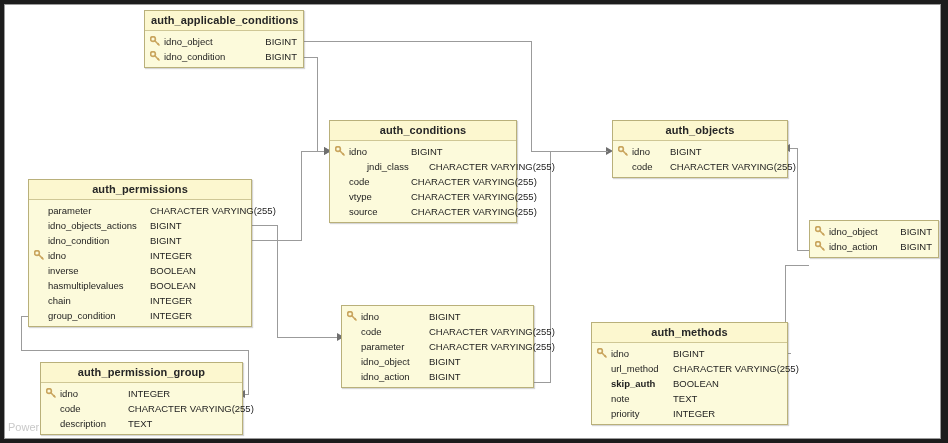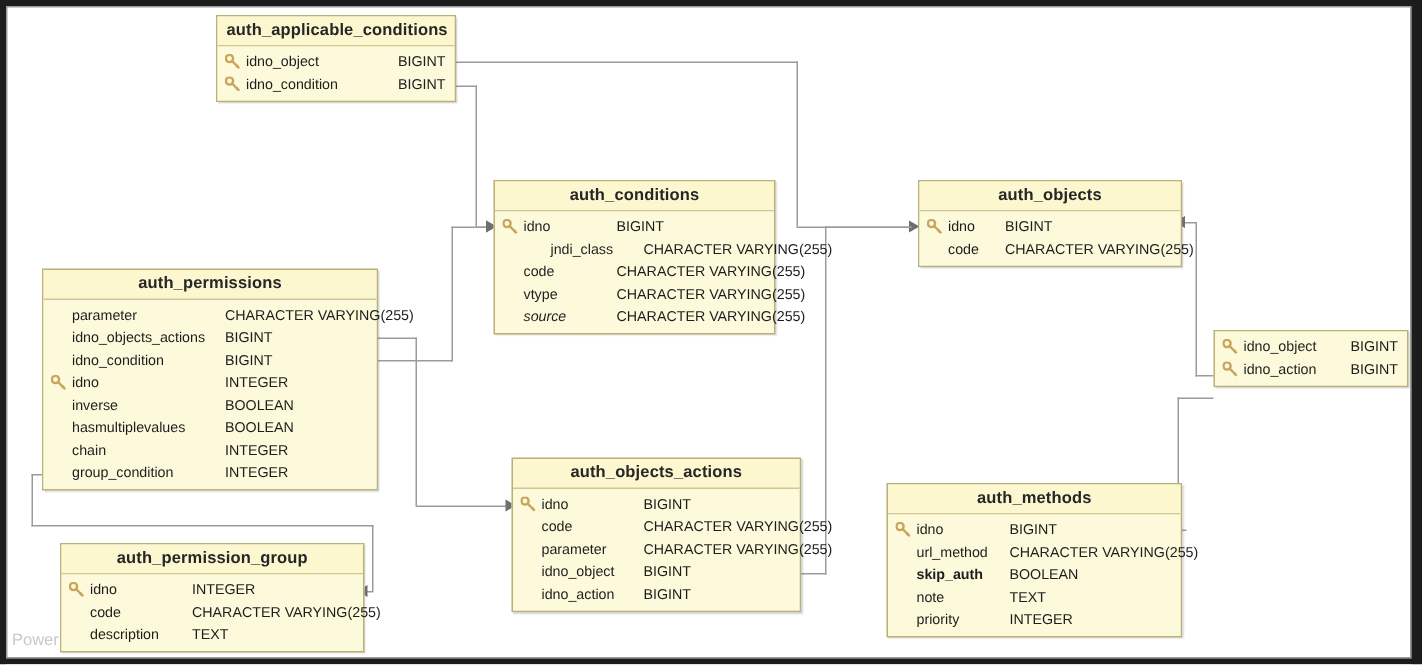--- a/index.html
+++ b/index.html
@@ -226,21 +226,21 @@
         <span class="col-name" style="width:62px;">code</span>
         <span class="col-type fixedcol">CHARACTER VARYING(255)</span>
       </div>
       <div class="row">
         <span class="keycell"></span>
         <span class="col-name" style="width:62px;">vtype</span>
         <span class="col-type fixedcol">CHARACTER VARYING(255)</span>
       </div>
       <div class="row">
         <span class="keycell"></span>
-        <span class="col-name" style="width:62px;font-style:italic;">source</span>
+        <span class="col-name" style="width:62px;">source</span>
         <span class="col-type fixedcol">CHARACTER VARYING(255)</span>
       </div>
     </div>
   </div>
 
   <div class="table" style="left:612px; top:120px; width:176px;">
     <div class="table-title">auth_objects</div>
     <div class="table-body">
       <div class="row">
         <span class="keycell">
@@ -334,21 +334,20 @@
             <line x1="7.4" y1="8.6" x2="8.7" y2="7.3" stroke="#c9a55e" stroke-width="1.4"></line>
           </svg>
         </span>
         <span class="col-name">idno_action</span>
         <span class="col-type">BIGINT</span>
       </div>
     </div>
   </div>
 
   <div class="table" style="left:341px; top:305px; width:193px;">
-    <div class="table-title">auth_objects_actions</div>
     <div class="table-body">
       <div class="row">
         <span class="keycell">
           <svg class="key-icon" width="11" height="11" viewBox="0 0 11 11">
             <circle cx="3" cy="3" r="2.4" fill="none" stroke="#c9a55e" stroke-width="1.6"></circle>
             <line x1="4.3" y1="4.3" x2="9.5" y2="9.5" stroke="#c9a55e" stroke-width="1.6"></line>
             <line x1="7.4" y1="8.6" x2="8.7" y2="7.3" stroke="#c9a55e" stroke-width="1.4"></line>
           </svg>
         </span>
         <span class="col-name" style="width:68px;">idno</span>

